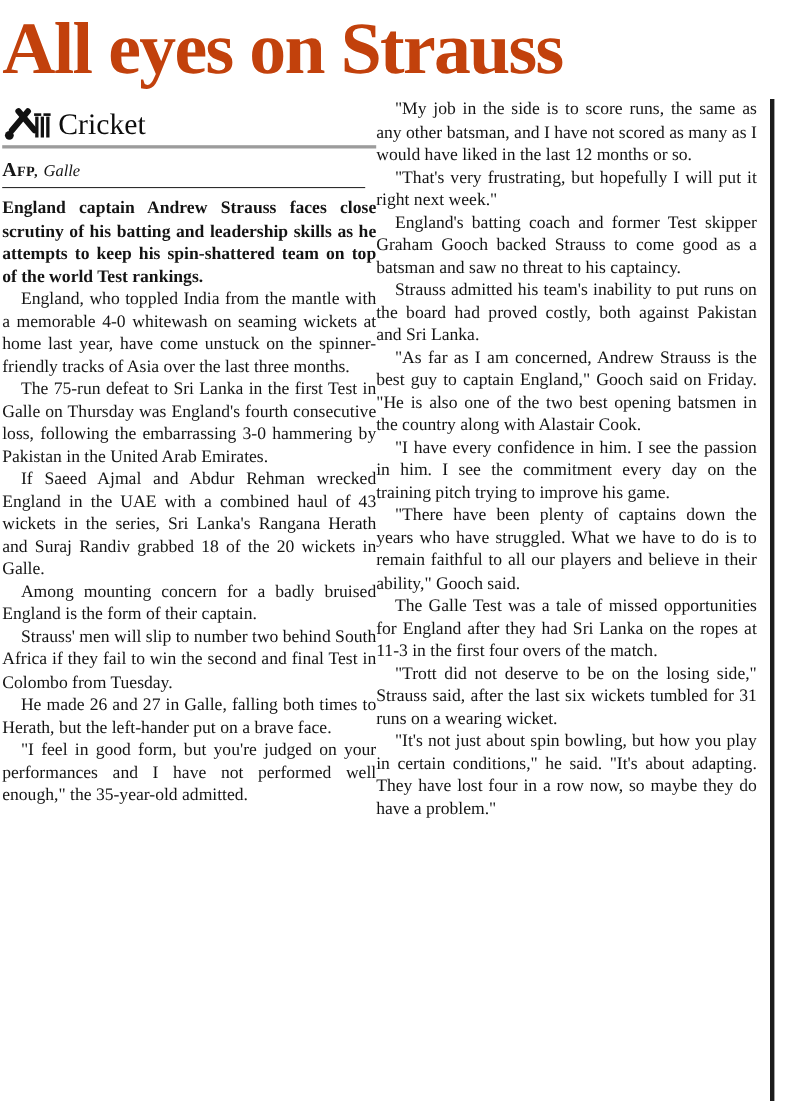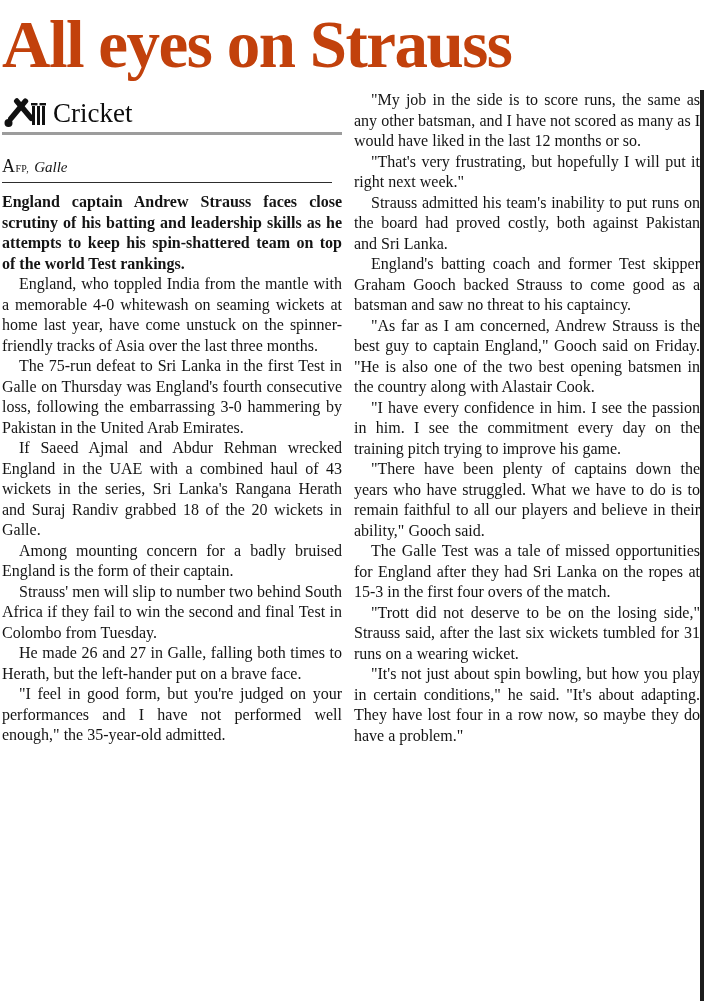--- a/index.html
+++ b/index.html
@@ -16,39 +16,39 @@
   .headline {
     font-family:"Liberation Serif", serif;
     font-weight:700;
     font-size:67px;
     line-height:80px;
     letter-spacing:-1.5px;
     color:#c2410c;
     white-space:nowrap;
   }
 
-  .columns { display:flex; gap:12px; margin-top:6px; align-items:flex-start; }
+  .columns { display:flex; gap:0; margin-top:6px; align-items:flex-start; }
   .col-left  { width:340px; }
   .col-right { width:346px; }
 
   p.body-para {
     font-size:16px;
     line-height:20.5px;
     text-align:justify;
     text-indent:17px;
     color:#141414;
   }
   p.body-para.no-indent { text-indent:0;font-weight:bold; }
 
   .section-header { display:flex; align-items:center; gap:5px; margin:6px 0 2px; height:34px; }
   .section-label { font-size:27px; line-height:30px; color:#0d0d0d; }
   .rule-gray { height:3px; background:#9c9c9c; margin:2px 0 9px; width:100%; }
 
   .byline { font-size:15px; margin:0 0 5px; text-align:left; }
-  .agency { display:inline-block; font-weight:400; font-size:10px; letter-spacing:0.4px;margin-top:12px; }
+  .agency { display:inline-block; font-weight:700; font-size:13px; letter-spacing:0.4px; }
   .agency::first-letter { font-size:18px; }
   .location { font-style:italic; margin-left:5px; font-size:15px;text-align:right; }
   .rule-thin { height:1px; background:#2d2d2d; width:330px; margin:2px 0 9px; }
 
   .vrule {
     position:absolute;
     left:700px; top:90px; bottom:0;
     width:4px;
     background:#1c1c1c;
   }
@@ -98,26 +98,26 @@
       <p class="body-para">If Saeed Ajmal and Abdur Rehman wrecked England in the UAE with a combined haul of 43 wickets in the series, Sri Lanka's Rangana Herath and Suraj Randiv grabbed 18 of the 20 wickets in Galle.</p>
       <p class="body-para">Among mounting concern for a badly bruised England is the form of their captain.</p>
       <p class="body-para">Strauss' men will slip to number two behind South Africa if they fail to win the second and final Test in Colombo from Tuesday.</p>
       <p class="body-para">He made 26 and 27 in Galle, falling both times to Herath, but the left-hander put on a brave face.</p>
       <p class="body-para">"I feel in good form, but you're judged on your performances and I have not performed well enough," the 35-year-old admitted.</p>
     </div>
 
     <div class="col-right">
       <p class="body-para">"My job in the side is to score runs, the same as any other batsman, and I have not scored as many as I would have liked in the last 12 months or so.</p>
       <p class="body-para">"That's very frustrating, but hopefully I will put it right next week."</p>
+      <p class="body-para">England's batting coach and former Test skipper Graham Gooch backed Strauss to come good as a batsman and saw no threat to his captaincy.</p>
       <p class="body-para">Strauss admitted his team's inability to put runs on the board had proved costly, both against Pakistan and Sri Lanka.</p>
-      <p class="body-para">England's batting coach and former Test skipper Graham Gooch backed Strauss to come good as a batsman and saw no threat to his captaincy.</p>
       <p class="body-para">"As far as I am concerned, Andrew Strauss is the best guy to captain England," Gooch said on Friday. "He is also one of the two best opening batsmen in the country along with Alastair Cook.</p>
       <p class="body-para">"I have every confidence in him. I see the passion in him. I see the commitment every day on the training pitch trying to improve his game.</p>
       <p class="body-para">"There have been plenty of captains down the years who have struggled. What we have to do is to remain faithful to all our players and believe in their ability," Gooch said.</p>
-      <p class="body-para">The Galle Test was a tale of missed opportunities for England after they had Sri Lanka on the ropes at 15-3 in the first four overs of the match.</p>
+      <p class="body-para">The Galle Test was a tale of missed opportunities for England after they had Sri Lanka on the ropes at 11-3 in the first four overs of the match.</p>
       <p class="body-para">"Trott did not deserve to be on the losing side," Strauss said, after the last six wickets tumbled for 31 runs on a wearing wicket.</p>
       <p class="body-para">"It's not just about spin bowling, but how you play in certain conditions," he said. "It's about adapting. They have lost four in a row now, so maybe they do have a problem."</p>
     </div>
 
   </div>
 
   <div class="vrule"></div>
 
 </div>
 

